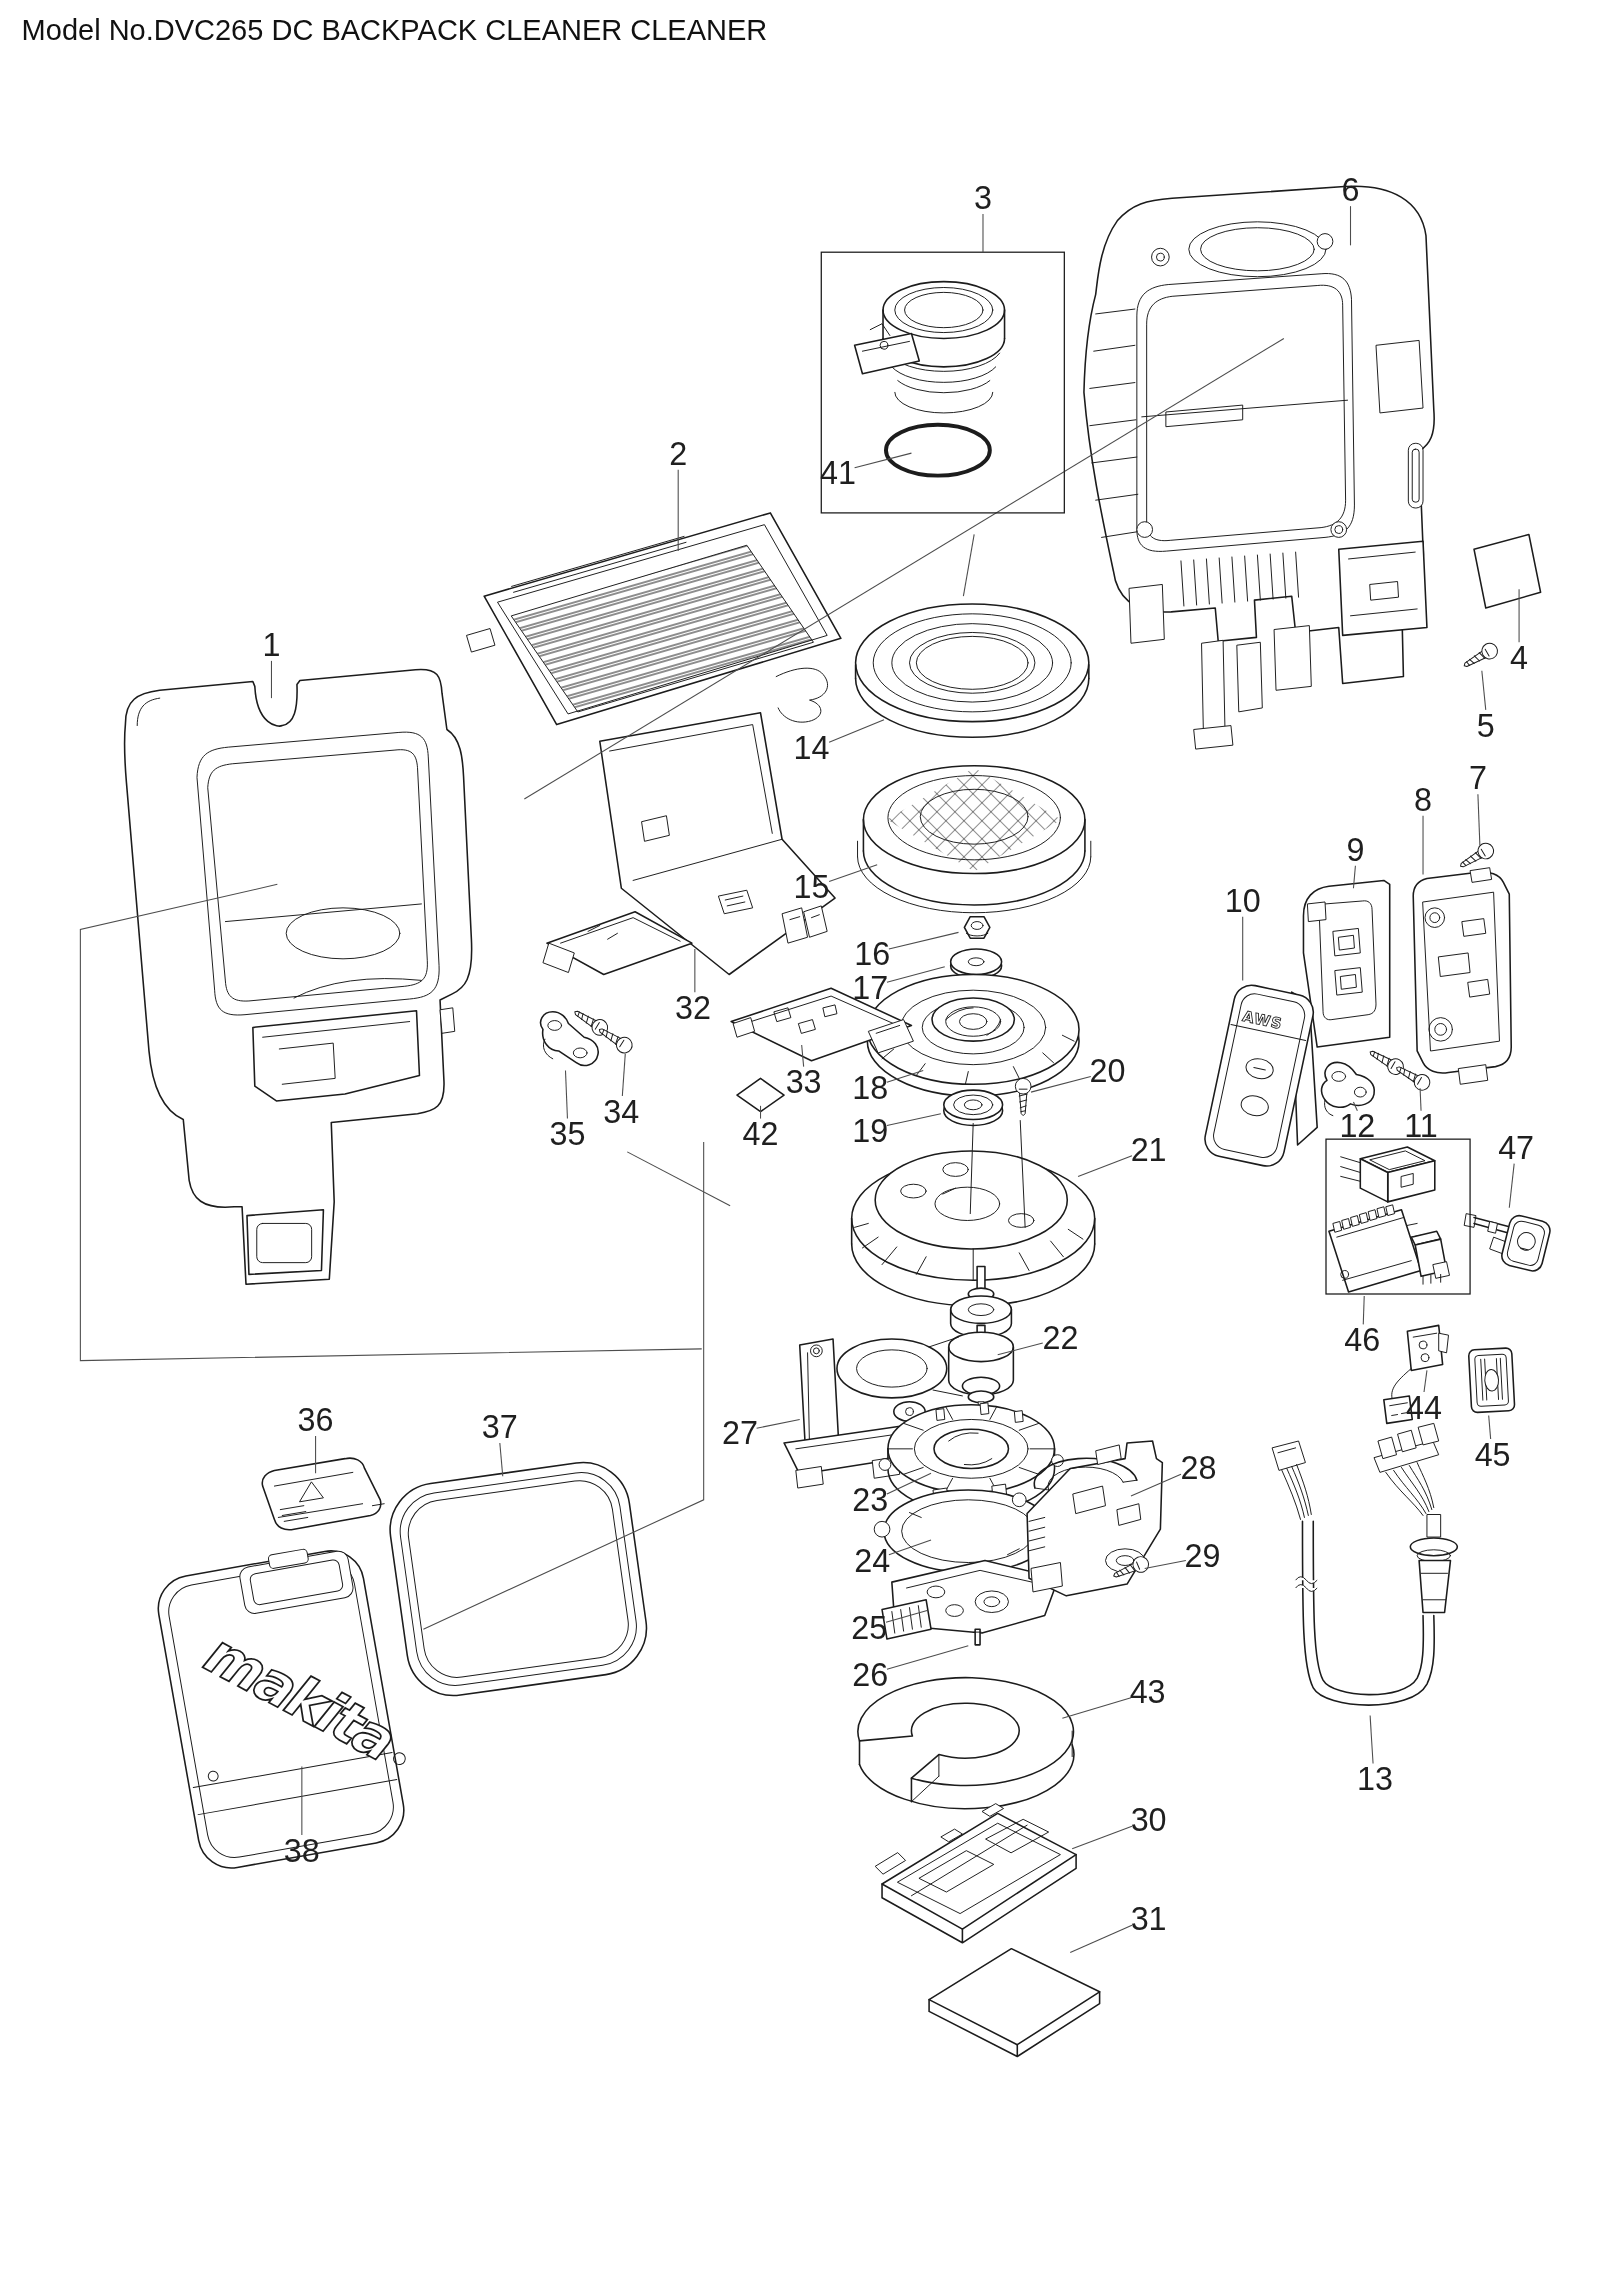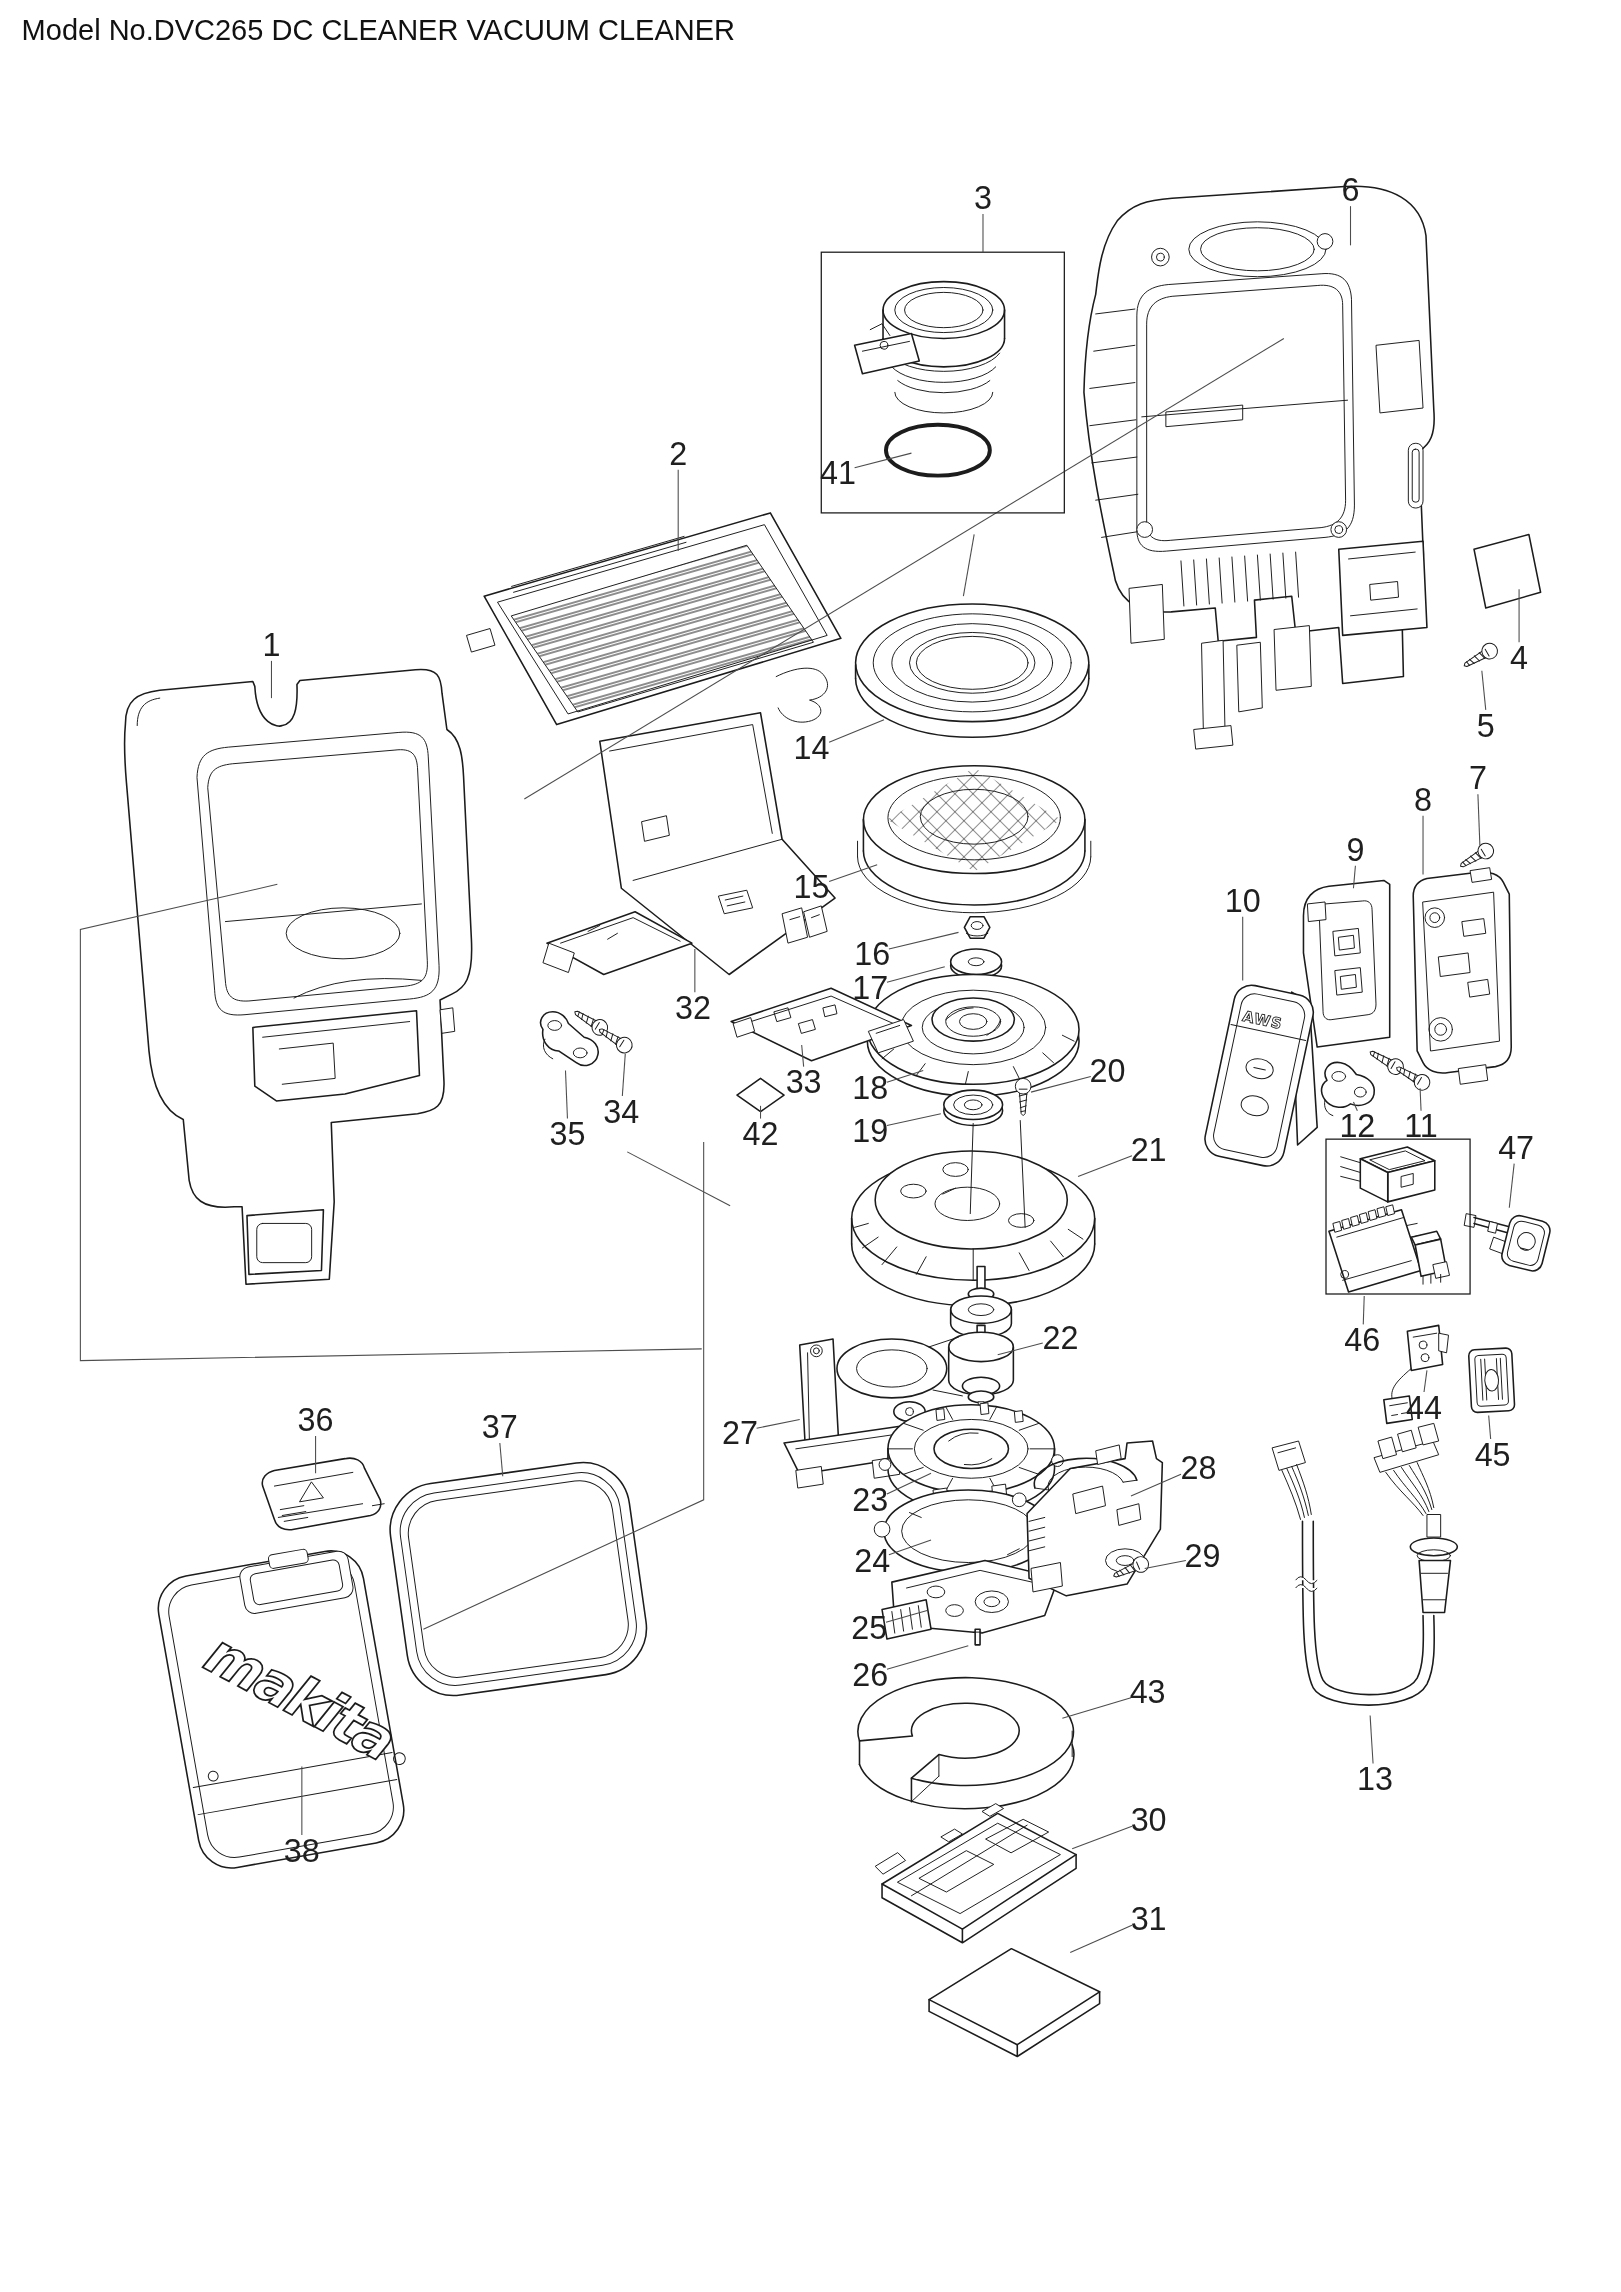--- a/index.html
+++ b/index.html
@@ -18,21 +18,21 @@
   #callout-layer polyline{fill:none;stroke:#4d4d4d;stroke-width:1.1}
   .logo{font-family:"DejaVu Sans",sans-serif;font-weight:bold;font-style:italic;font-size:58px;
         letter-spacing:-3px;fill:#fff;stroke:#1c1c1c;stroke-width:1.8}
   .aws{font-family:"DejaVu Sans",sans-serif;font-weight:bold;font-size:15px;
        fill:#fff;stroke:#1c1c1c;stroke-width:0.9;letter-spacing:1px}
 </style>
 </head>
 <body>
 
 <div id="page">
-  <div id="title">Model No.DVC265 DC CLEANER VACUUM CLEANER</div>
+  <div id="title">Model No.DVC265 DC BACKPACK CLEANER CLEANER</div>
 
   <svg id="dwg" width="1621" height="2293" viewBox="0 0 1654 2339">
     <defs>
       <pattern id="pleats" width="12" height="10" patternUnits="userSpaceOnUse" patternTransform="rotate(-16)">
         <path d="M0 2H12M0 5H12" class="lt"></path>
       </pattern>
       <pattern id="mesh" width="13" height="13" patternUnits="userSpaceOnUse" patternTransform="rotate(45)">
         <path d="M0 0H13M0 0V13" class="lt"></path>
       </pattern>
       <g id="screw">

